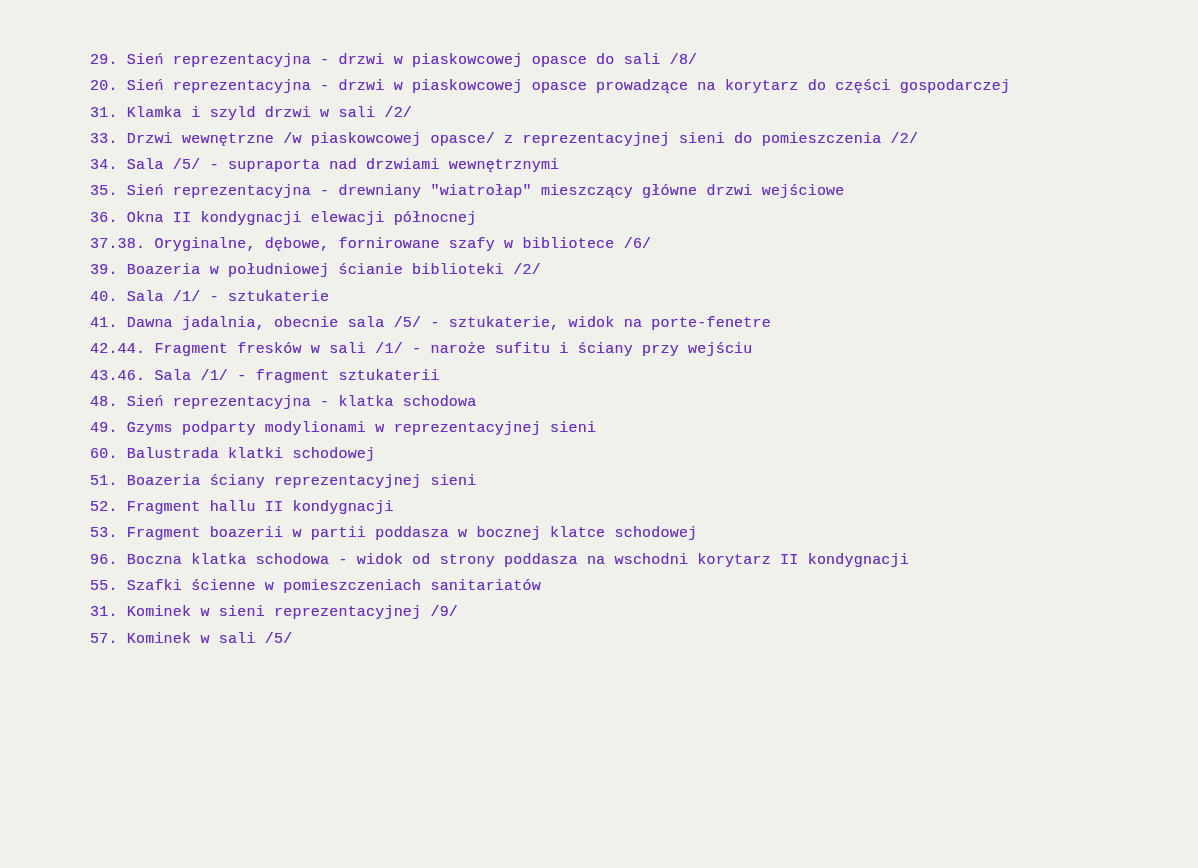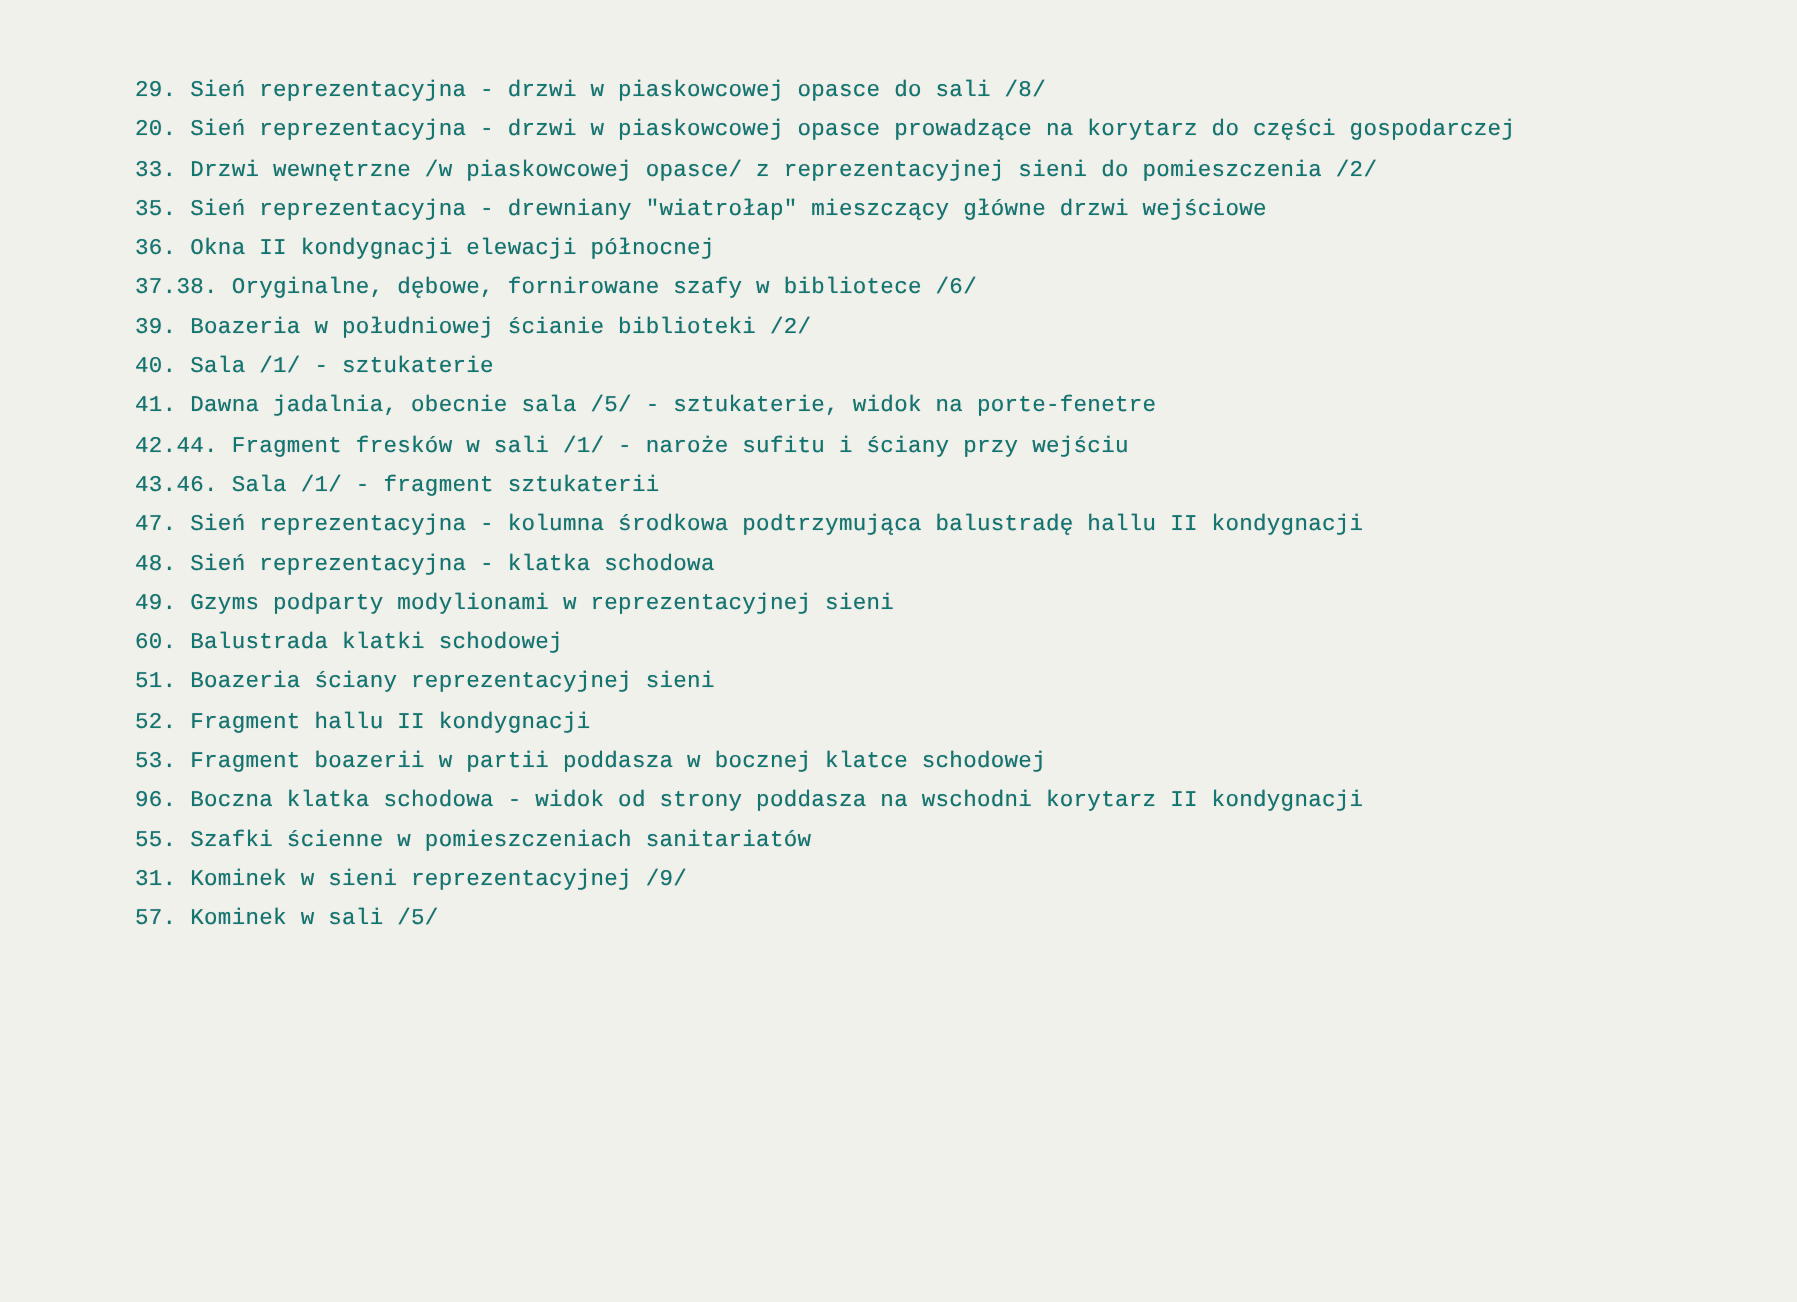--- a/index.html
+++ b/index.html
@@ -21,21 +21,21 @@
     box-sizing: border-box;
   }
   .typewriter-block {
     position: absolute;
     top: 48px;
     left: 90px;
     right: 40px;
     font-family: "Liberation Mono", "DejaVu Sans Mono", monospace;
     font-size: 15px;
     line-height: 26.3px;
-    color: #0f766e;
+    color: #6d28d9;
     text-shadow: 0 0 0.6px rgba(70, 83, 122, 0.55);
     white-space: nowrap;
   }
   .line {
     display: block;
     letter-spacing: 0.2px;
   }
   .line .num {
     display: inline;
   }
@@ -43,30 +43,31 @@
     display: inline;
   }
 </style>
 </head>
 <body>
 
 <div class="page">
   <div class="typewriter-block">
       <div class="line"><span class="num">29.</span> <span class="txt">Sień reprezentacyjna - drzwi w piaskowcowej opasce do sali /8/</span></div>
       <div class="line"><span class="num">20.</span> <span class="txt">Sień reprezentacyjna - drzwi w piaskowcowej opasce prowadzące na korytarz do części gospodarczej</span></div>
+      <div class="line"><span class="num">31.</span> <span class="txt">Klamka i szyld drzwi w sali /2/</span></div>
       <div class="line"><span class="num">33.</span> <span class="txt">Drzwi wewnętrzne /w piaskowcowej opasce/ z reprezentacyjnej sieni do pomieszczenia /2/</span></div>
+      <div class="line"><span class="num">34.</span> <span class="txt">Sala /5/ - supraporta nad drzwiami wewnętrznymi</span></div>
       <div class="line"><span class="num">35.</span> <span class="txt">Sień reprezentacyjna - drewniany "wiatrołap" mieszczący główne drzwi wejściowe</span></div>
       <div class="line"><span class="num">36.</span> <span class="txt">Okna II kondygnacji elewacji północnej</span></div>
       <div class="line"><span class="num">37.38.</span> <span class="txt">Oryginalne, dębowe, fornirowane szafy w bibliotece /6/</span></div>
       <div class="line"><span class="num">39.</span> <span class="txt">Boazeria w południowej ścianie biblioteki /2/</span></div>
       <div class="line"><span class="num">40.</span> <span class="txt">Sala /1/ - sztukaterie</span></div>
       <div class="line"><span class="num">41.</span> <span class="txt">Dawna jadalnia, obecnie sala /5/ - sztukaterie, widok na porte-fenetre</span></div>
       <div class="line"><span class="num">42.44.</span> <span class="txt">Fragment fresków w sali /1/ - naroże sufitu i ściany przy wejściu</span></div>
       <div class="line"><span class="num">43.46.</span> <span class="txt">Sala /1/ - fragment sztukaterii</span></div>
-      <div class="line"><span class="num">47.</span> <span class="txt">Sień reprezentacyjna - kolumna środkowa podtrzymująca balustradę hallu II kondygnacji</span></div>
       <div class="line"><span class="num">48.</span> <span class="txt">Sień reprezentacyjna - klatka schodowa</span></div>
       <div class="line"><span class="num">49.</span> <span class="txt">Gzyms podparty modylionami w reprezentacyjnej sieni</span></div>
       <div class="line"><span class="num">60.</span> <span class="txt">Balustrada klatki schodowej</span></div>
       <div class="line"><span class="num">51.</span> <span class="txt">Boazeria ściany reprezentacyjnej sieni</span></div>
       <div class="line"><span class="num">52.</span> <span class="txt">Fragment hallu II kondygnacji</span></div>
       <div class="line"><span class="num">53.</span> <span class="txt">Fragment boazerii w partii poddasza w bocznej klatce schodowej</span></div>
       <div class="line"><span class="num">96.</span> <span class="txt">Boczna klatka schodowa - widok od strony poddasza na wschodni korytarz II kondygnacji</span></div>
       <div class="line"><span class="num">55.</span> <span class="txt">Szafki ścienne w pomieszczeniach sanitariatów</span></div>
       <div class="line"><span class="num">31.</span> <span class="txt">Kominek w sieni reprezentacyjnej /9/</span></div>
       <div class="line"><span class="num">57.</span> <span class="txt">Kominek w sali /5/</span></div>

